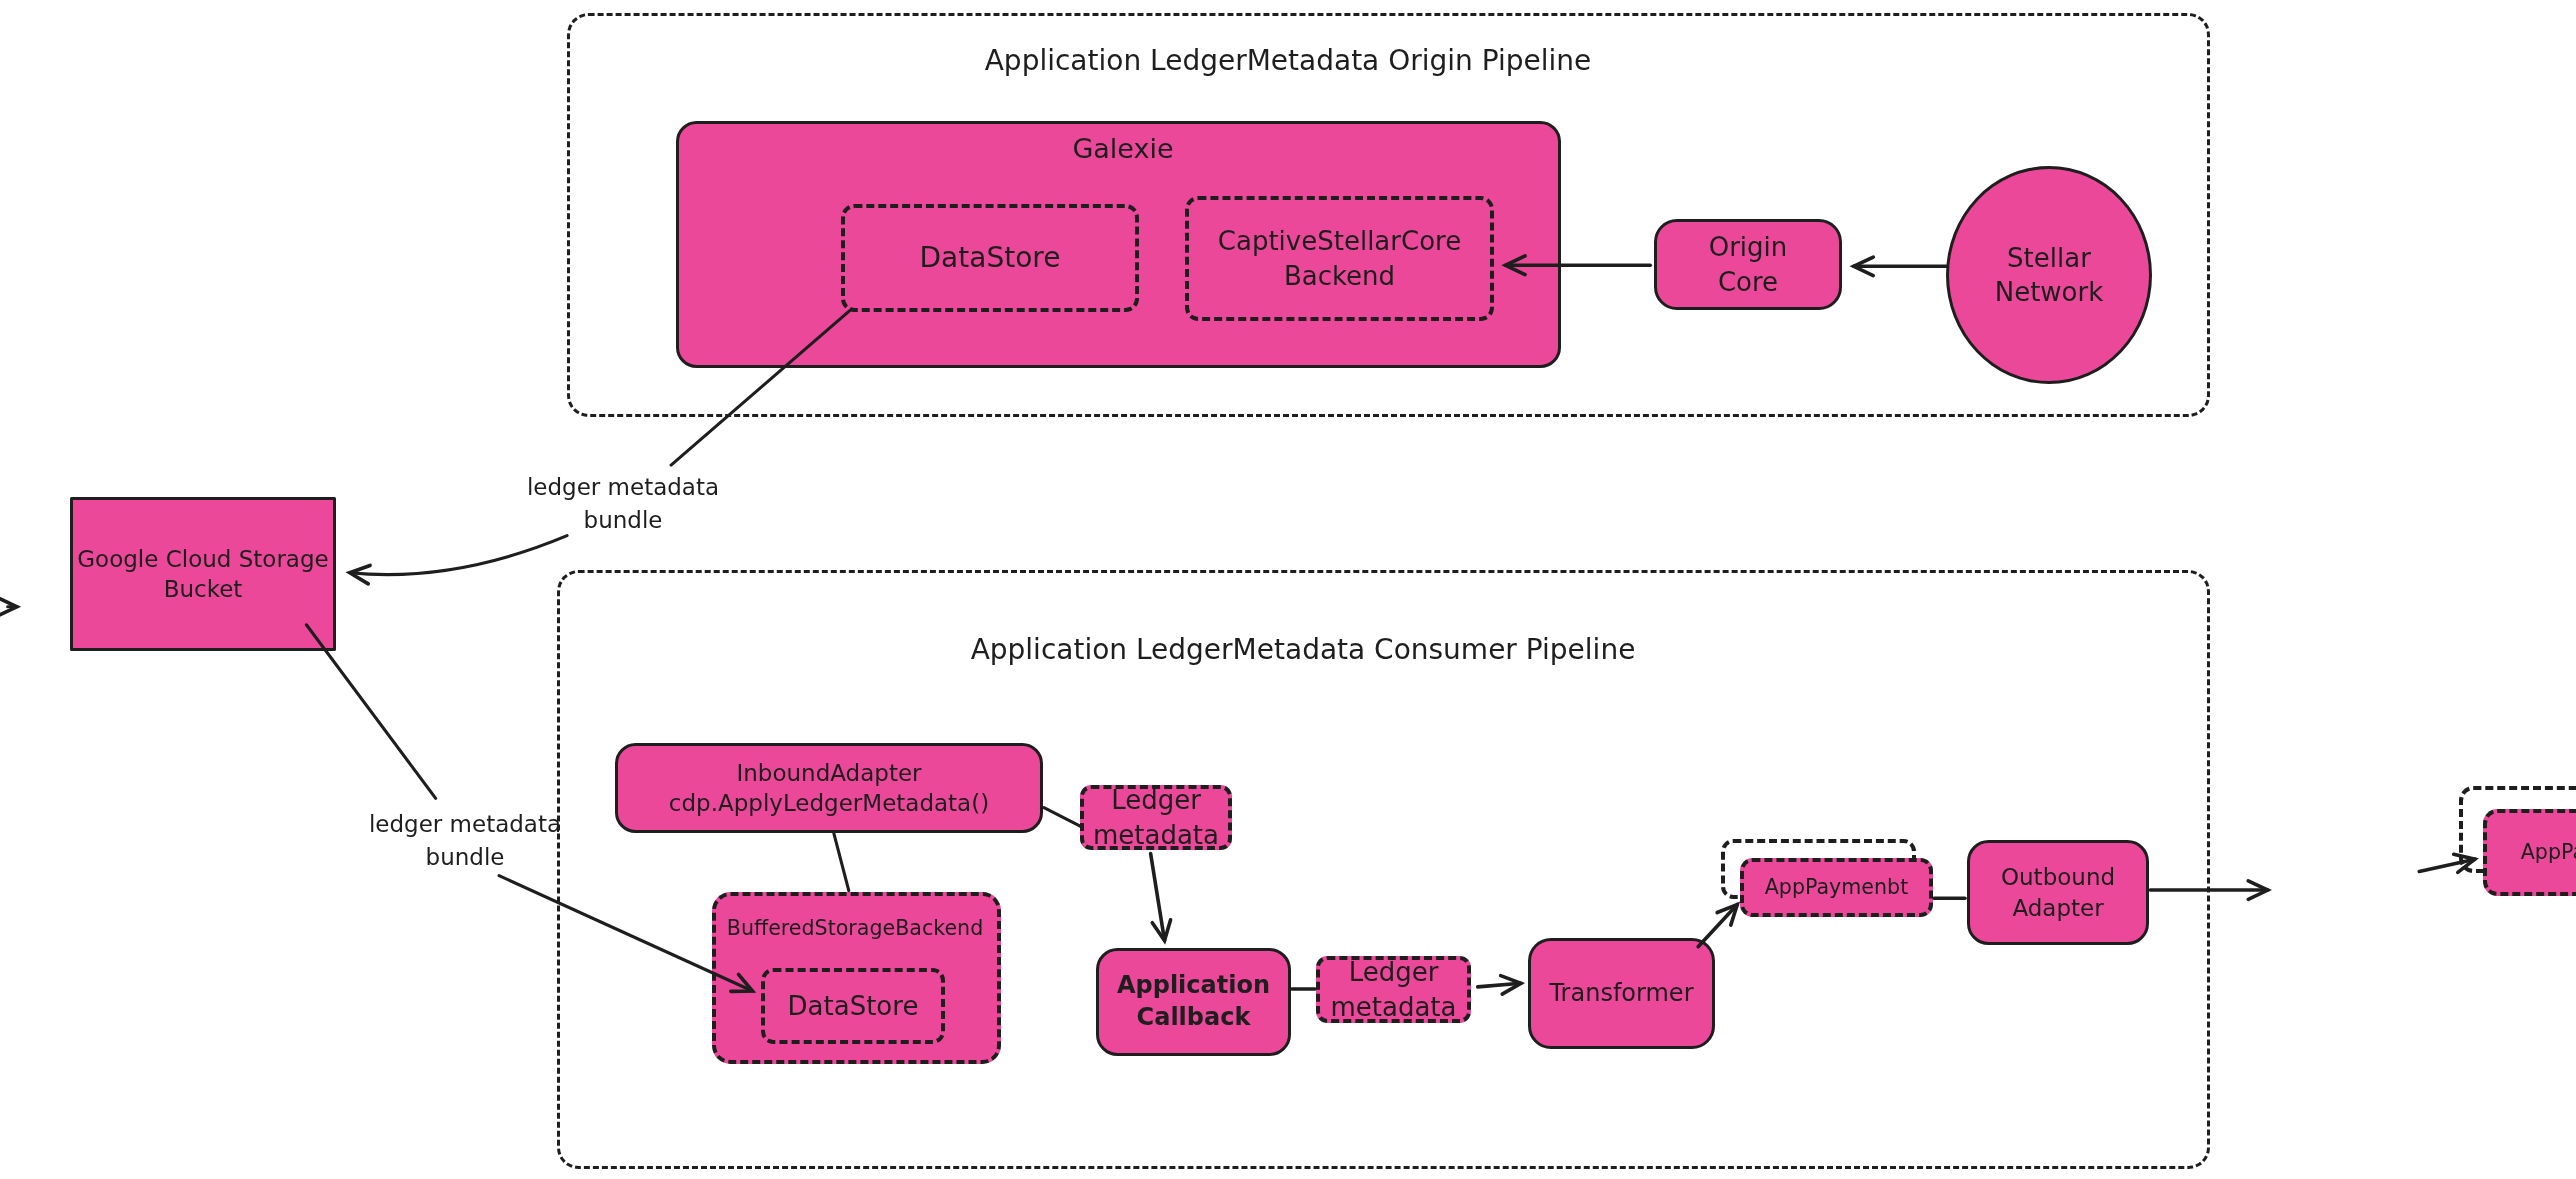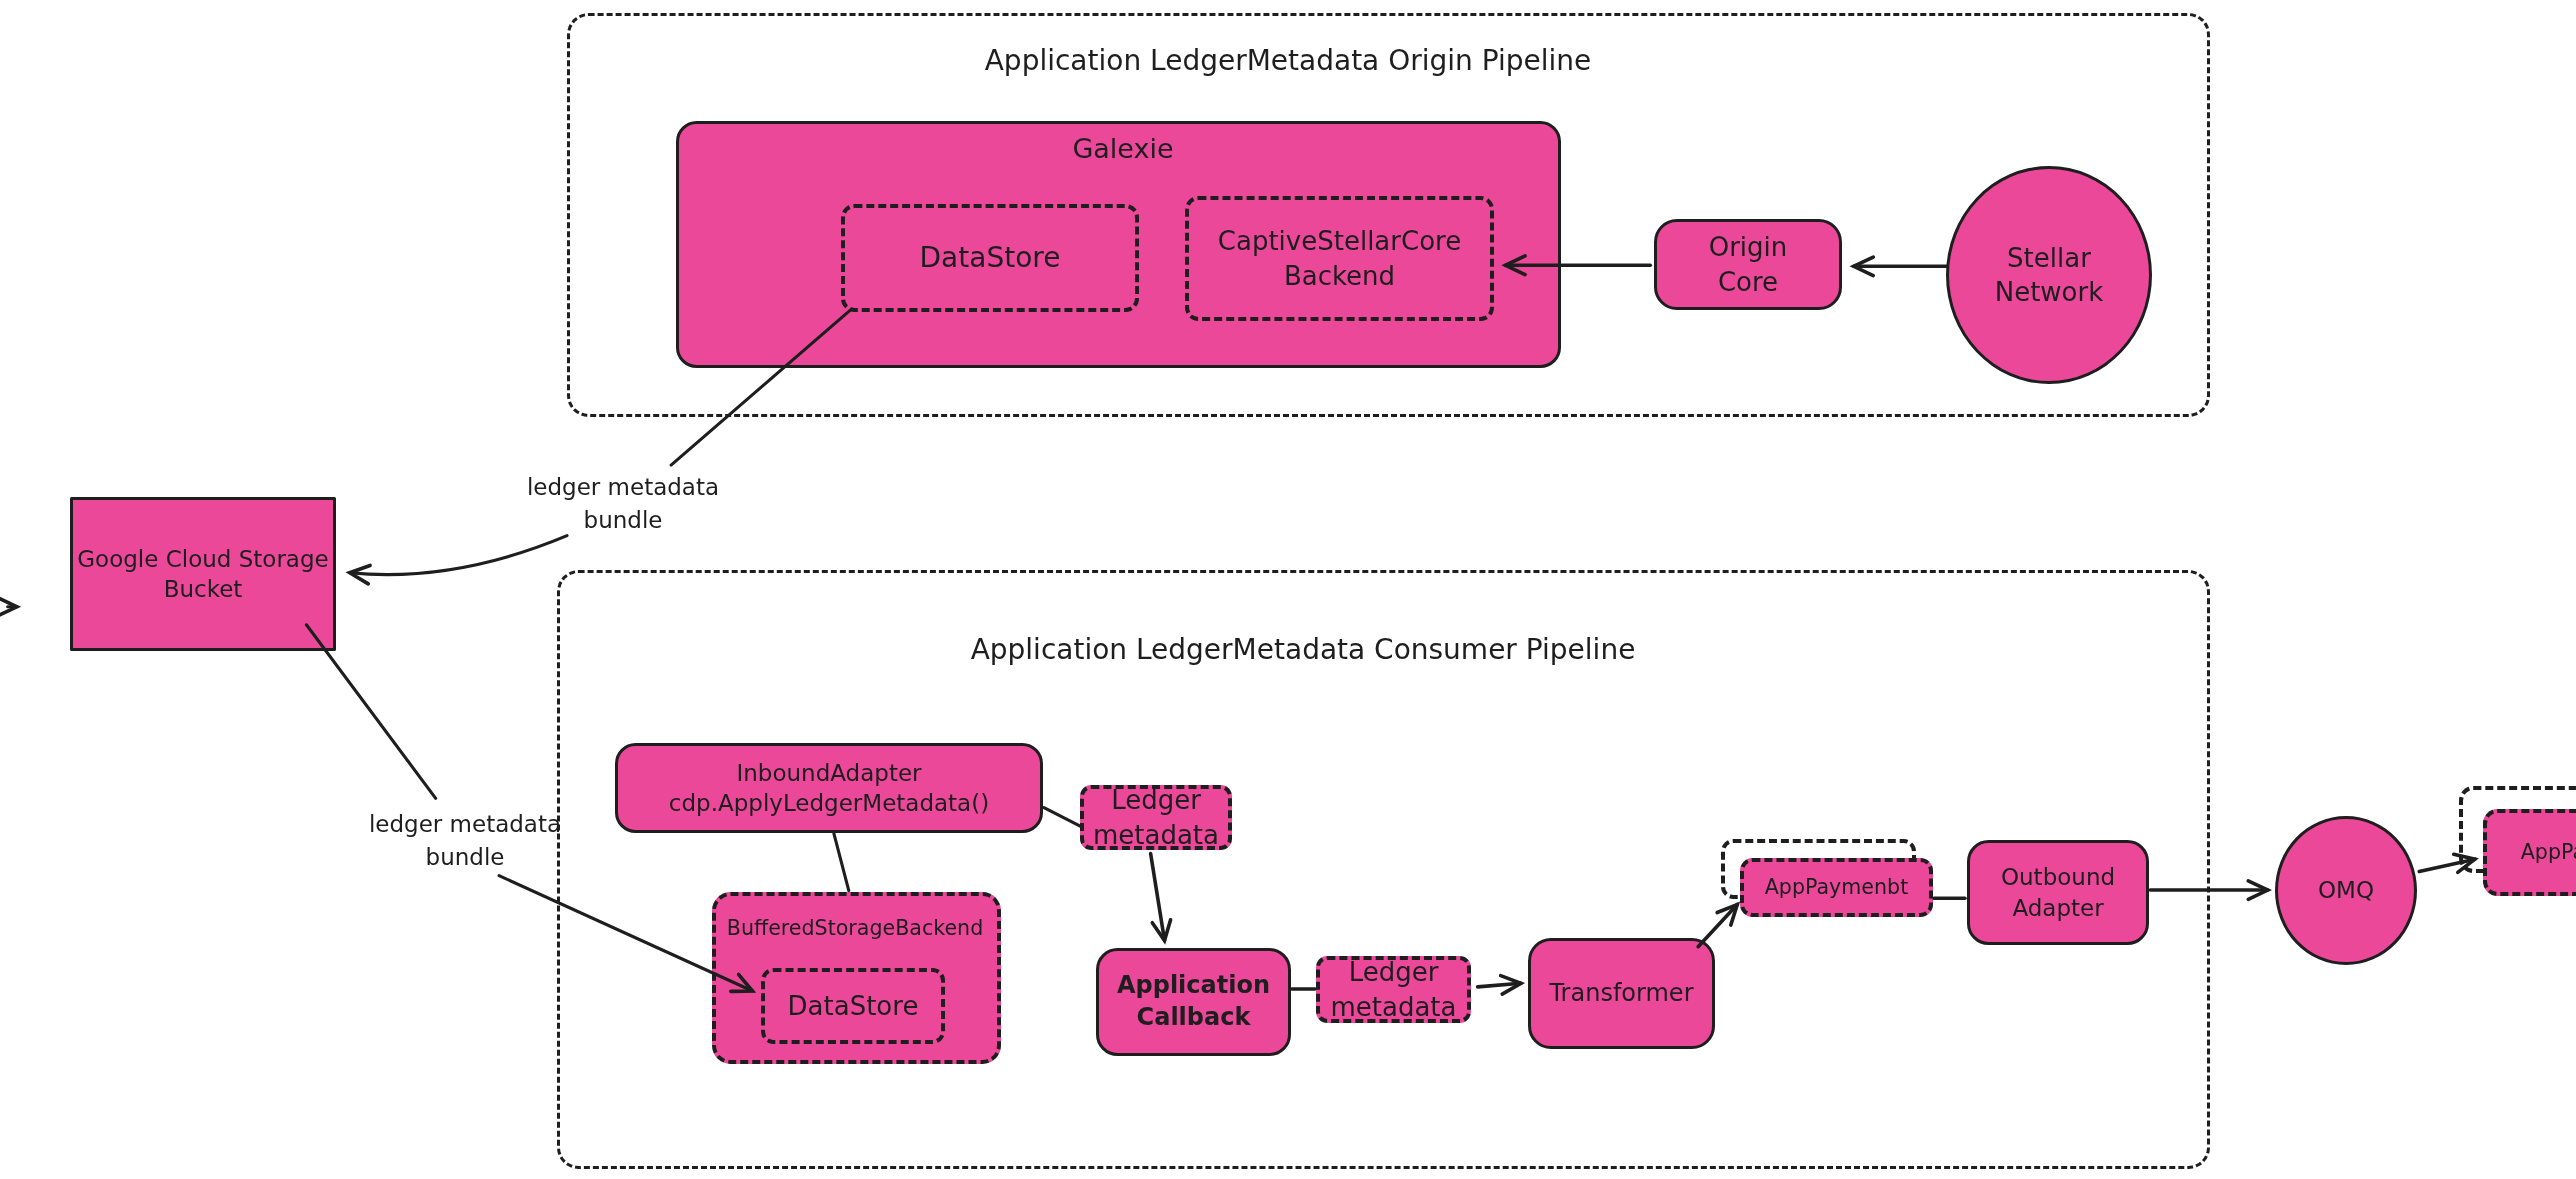--- a/index.html
+++ b/index.html
@@ -117,23 +117,20 @@
   <div class="node dashed" style="left:1721px;top:839px;width:195px;height:60px;border-radius:12.4px;background:transparent;"></div>
   <div class="node dashed t-40" style="left:1740px;top:858px;width:193px;height:59px;border-radius:12.4px;">
     <span>AppPaymenbt</span>
   </div>
 
   <div class="node solid t-44" style="left:1967px;top:840px;width:182px;height:105px;border-radius:21.6px;">
     <span>Outbound</span>
     <span>Adapter</span>
   </div>
 
-  <div class="node solid ellipse t-44" style="left:2275px;top:816px;width:142px;height:149px;">
-    <span>OMQ</span>
-  </div>
 
   <div class="node dashed" style="left:2459px;top:786px;width:224px;height:87px;border-radius:14.4px;background:transparent;"></div>
   <div class="node dashed t-40" style="left:2483px;top:809px;width:219px;height:87px;border-radius:14.4px;">
     <span>AppPaymenbt</span>
   </div>
 
   <svg class="overlay" viewBox="0 0 5811 2289" width="2994" height="1179">
     <defs>
       <marker id="ah" markerUnits="userSpaceOnUse" markerWidth="60" markerHeight="60" refX="46" refY="26" orient="auto">
         <path d="M8,8 L46,26 L8,44" fill="none" stroke="#1e1e1e" stroke-width="7" stroke-linecap="round"></path>

